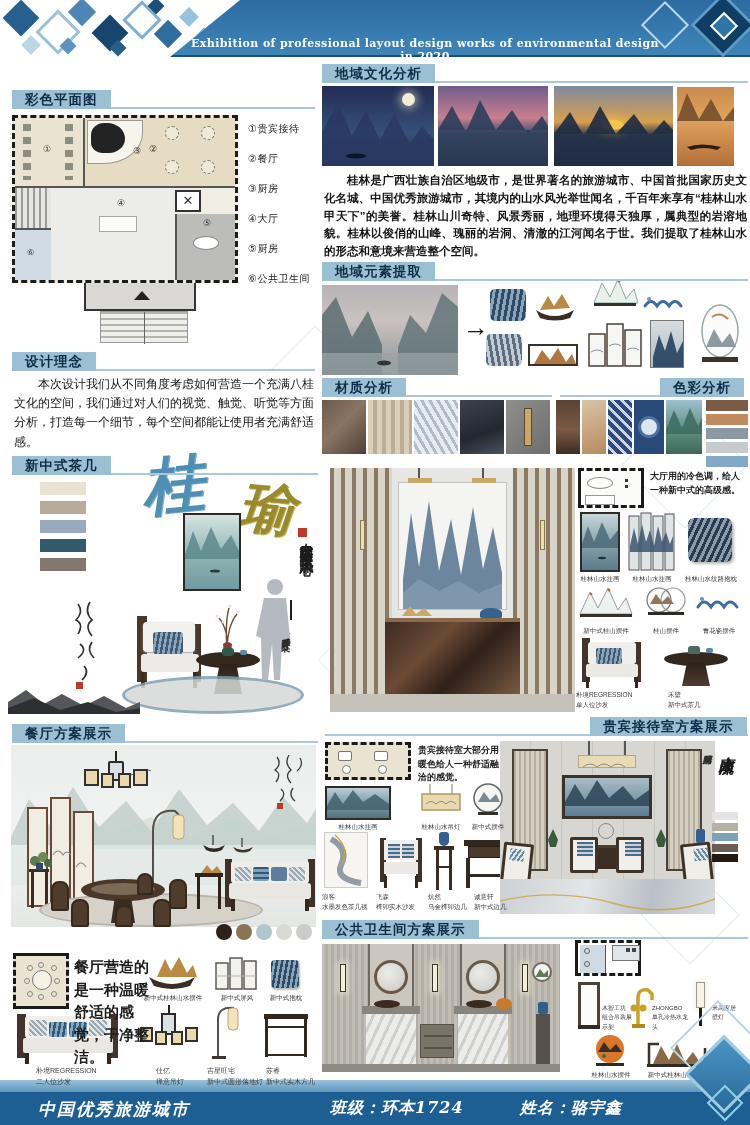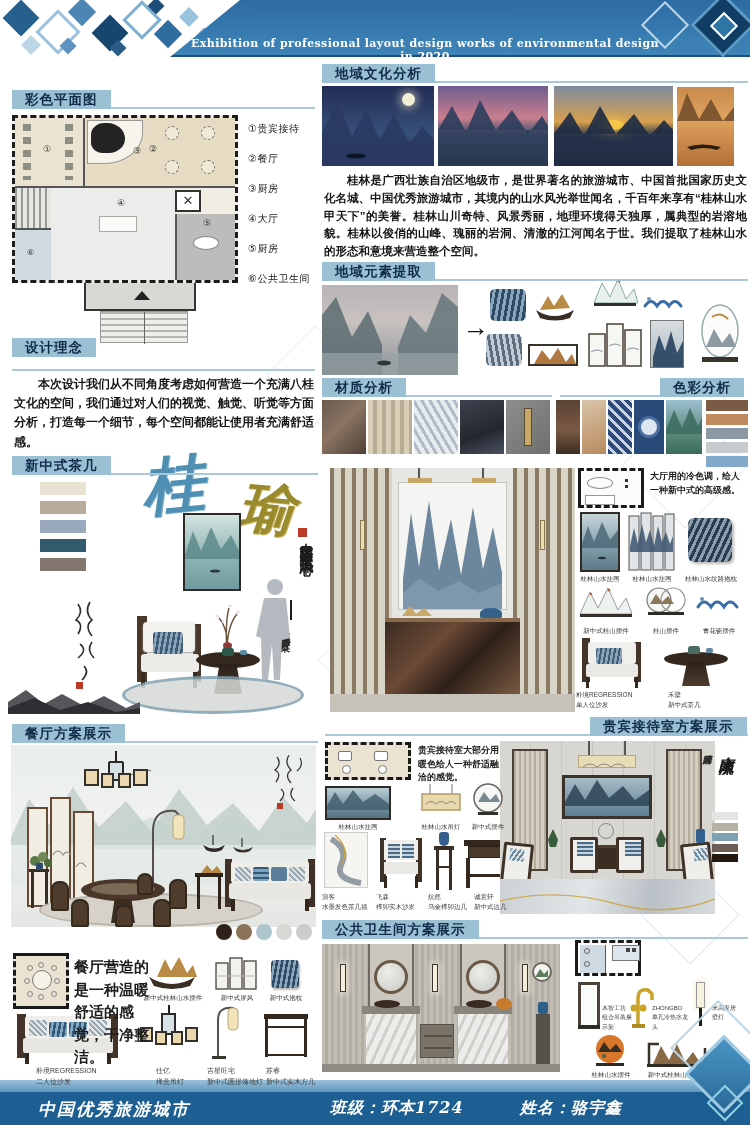--- a/index.html
+++ b/index.html
@@ -101,23 +101,23 @@
 
   <div class="abs" style="left:248px;top:122px;width:70px">
     <div class="legend-line" style="left:0;top:0">①贵宾接待</div>
     <div class="legend-line" style="left:0;top:30px">②餐厅</div>
     <div class="legend-line" style="left:0;top:60px">③厨房</div>
     <div class="legend-line" style="left:0;top:90px">④大厅</div>
     <div class="legend-line" style="left:0;top:120px">⑤厨房</div>
     <div class="legend-line" style="left:0;top:150px">⑥公共卫生间</div>
   </div>
 
-  <div class="sh" style="left:12px;top:338px">设计理念</div>
+  <div class="sh" style="left:12px;top:352px">设计理念</div>
   <div class="shline" style="left:12px;top:369px;width:303px"></div>
-  <div class="abs" style="left:14px;top:375px;width:300px;font-size:12px;font-weight:bold;color:#141414;line-height:1.6;text-align:justify;text-indent:2em">本次设计我们从不同角度考虑如何营造一个充满八桂文化的空间，我们通过对人们的视觉、触觉、听觉等方面分析，打造每一个细节，每个空间都能让使用者充满舒适感。</div>
+  <div class="abs" style="left:14px;top:375px;width:300px;font-size:12px;font-weight:normal;color:#141414;line-height:1.6;text-align:justify;text-indent:2em">本次设计我们从不同角度考虑如何营造一个充满八桂文化的空间，我们通过对人们的视觉、触觉、听觉等方面分析，打造每一个细节，每个空间都能让使用者充满舒适感。</div>
 
   <div class="sh" style="left:322px;top:64px">地域文化分析</div>
   <div class="shline" style="left:322px;top:81px;width:426px"></div>
 
   <div class="photo" style="left:322px;top:86px;width:112px;height:80px;background:linear-gradient(180deg,#222c54,#37517a 60%,#141f38)">
     <div class="abs" style="left:80px;top:7px;width:13px;height:13px;border-radius:50%;background:#f3eed6;box-shadow:0 0 8px 3px rgba(240,235,200,.5)"></div>
     <svg width="112" height="80" style="position:absolute;left:0;top:0">
         <polygon points="0,80 0,46 16,16 30,50 44,24 58,54 72,28 88,58 100,40 112,54 112,80" fill="#2a3a63" opacity=".95"></polygon>
         <ellipse cx="34" cy="70" rx="10" ry="2.5" fill="#0c1426"></ellipse>
       </svg>

